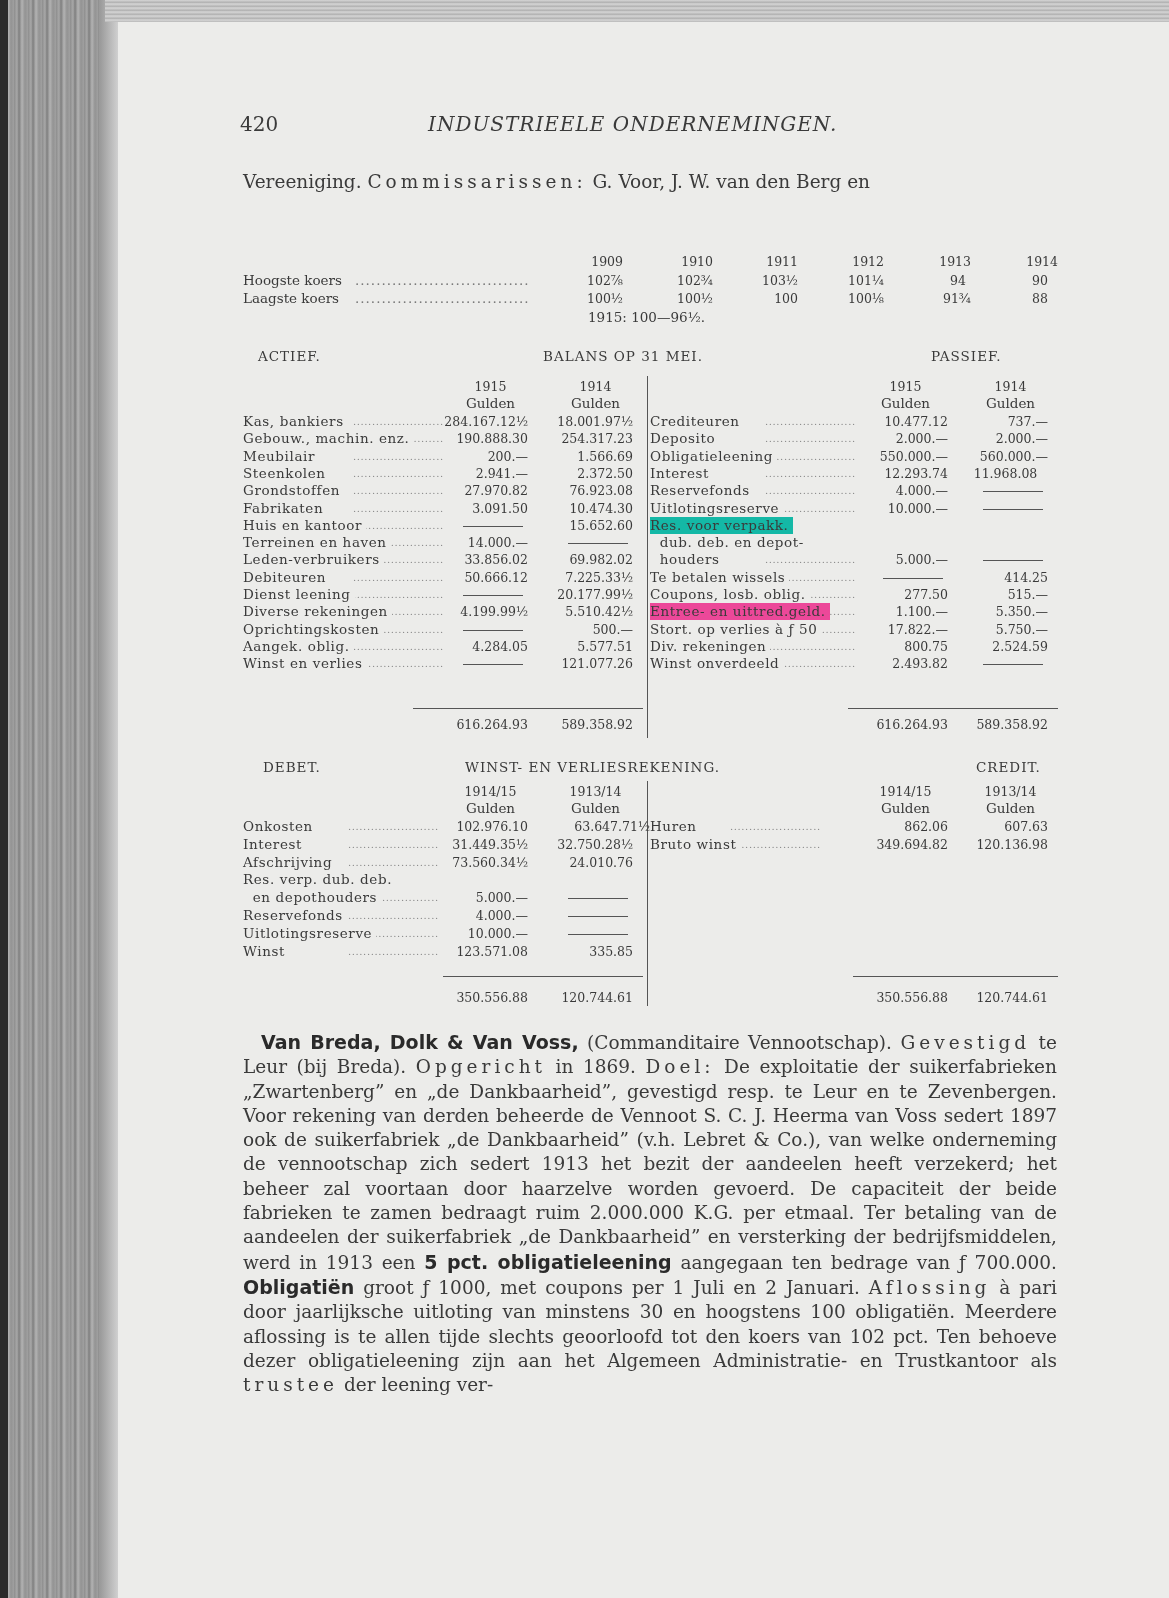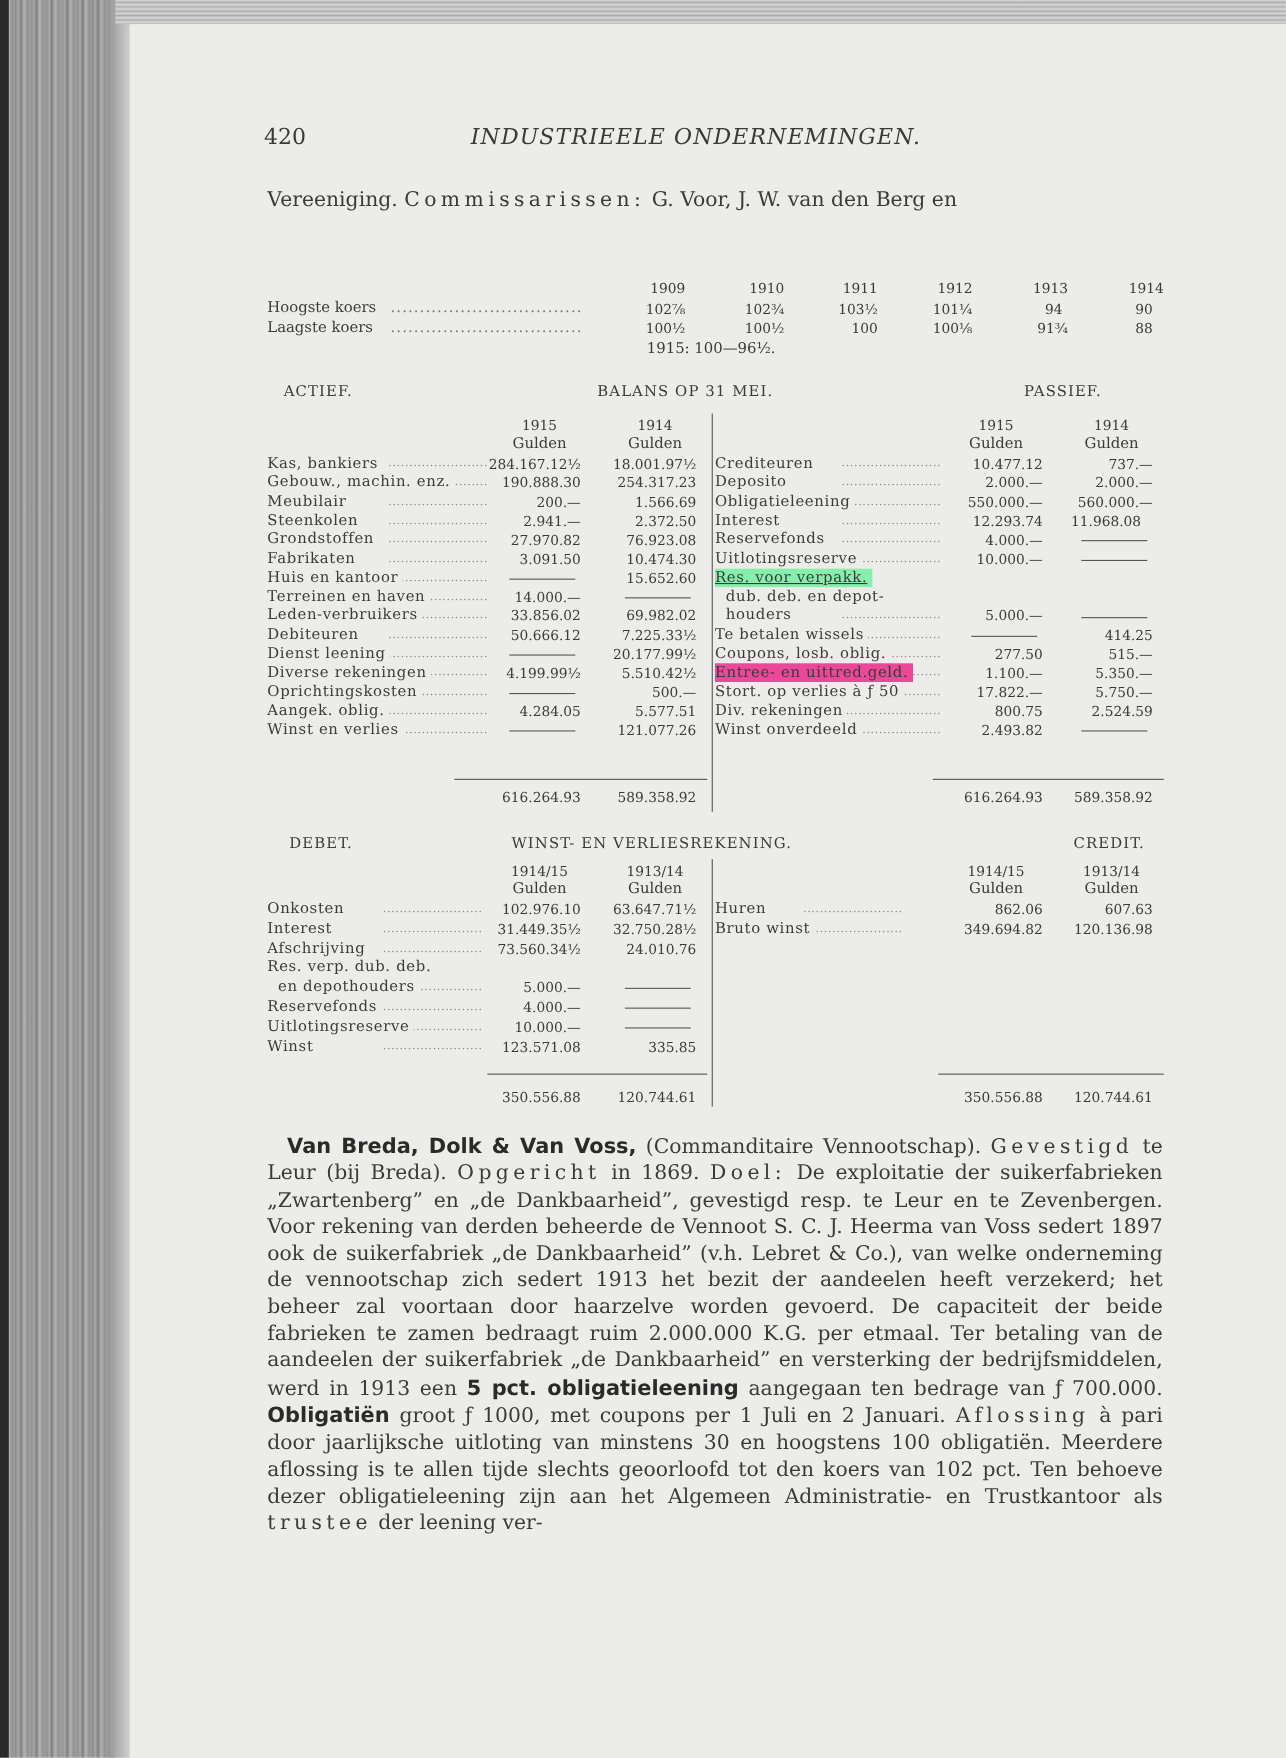--- a/index.html
+++ b/index.html
@@ -232,21 +232,21 @@
         <span class="num" style="left: 213px; width: 85px;">4.000.—</span>
         <span class="num" style="left: 331px; width: 62px;"><span class="dash" style="width:60px"></span></span>
       </div>
       <div class="row" style="top: 151.5px; left: 407px; width: 420px;">
         <span class="abs" style="left: 115px; color: rgb(136, 136, 136); font-size: 10px;">........................</span>
         <span class="lbl" style="white-space: pre; background: rgb(236, 236, 234); padding-right: 4px; z-index: 1;">Uitlotingsreserve</span>
         <span class="num" style="left: 213px; width: 85px;">10.000.—</span>
         <span class="num" style="left: 331px; width: 62px;"><span class="dash" style="width:60px"></span></span>
       </div>
       <div class="row" style="top: 168.8px; left: 407px; width: 420px;">
-        <span class="lbl" style="white-space: pre; background: #86efac; padding-right: 4px; z-index: 1; text-decoration: underline;">Res. voor verpakk.</span>
+        <span class="lbl" style="white-space: pre; background: #14b8a6; padding-right: 4px; z-index: 1;">Res. voor verpakk.</span>
       </div>
       <div class="row" style="top: 186.1px; left: 407px; width: 420px;">
         <span class="lbl" style="white-space: pre; background: rgb(236, 236, 234); padding-right: 4px; z-index: 1;">  dub. deb. en depot-</span>
       </div>
       <div class="row" style="top: 203.4px; left: 407px; width: 420px;">
         <span class="abs" style="left: 115px; color: rgb(136, 136, 136); font-size: 10px;">........................</span>
         <span class="lbl" style="white-space: pre; background: rgb(236, 236, 234); padding-right: 4px; z-index: 1;">  houders</span>
         <span class="num" style="left: 213px; width: 85px;">5.000.—</span>
         <span class="num" style="left: 331px; width: 62px;"><span class="dash" style="width:60px"></span></span>
       </div>
@@ -316,21 +316,21 @@
     <span class="num" style="left:730px;width:75px;text-align:center;font-size:13.5px;">Gulden</span>
   </div>
 
   <div class="vrule" style="left:404px; top:22px; height:225px;"></div>
 
   <div id="debet-rows">
       <div class="row" style="top: 59px; left: 0px; width: 420px;">
         <span class="abs" style="left: 105px; color: rgb(136, 136, 136); font-size: 10px;">........................</span>
         <span class="lbl" style="white-space: pre; background: rgb(236, 236, 234); padding-right: 4px; z-index: 1;">Onkosten</span>
         <span class="num" style="left: 200px; width: 85px;">102.976.10</span>
-        <span class="num" style="left: 305px; width: 85px;">63.647.71½</span>
+        <span class="num" style="left: 322px; width: 85px;">63.647.71½</span>
       </div>
       <div class="row" style="top: 76.8px; left: 0px; width: 420px;">
         <span class="abs" style="left: 105px; color: rgb(136, 136, 136); font-size: 10px;">........................</span>
         <span class="lbl" style="white-space: pre; background: rgb(236, 236, 234); padding-right: 4px; z-index: 1;">Interest</span>
         <span class="num" style="left: 200px; width: 85px;">31.449.35½</span>
         <span class="num" style="left: 305px; width: 85px;">32.750.28½</span>
       </div>
       <div class="row" style="top: 94.6px; left: 0px; width: 420px;">
         <span class="abs" style="left: 105px; color: rgb(136, 136, 136); font-size: 10px;">........................</span>
         <span class="lbl" style="white-space: pre; background: rgb(236, 236, 234); padding-right: 4px; z-index: 1;">Afschrijving</span>

